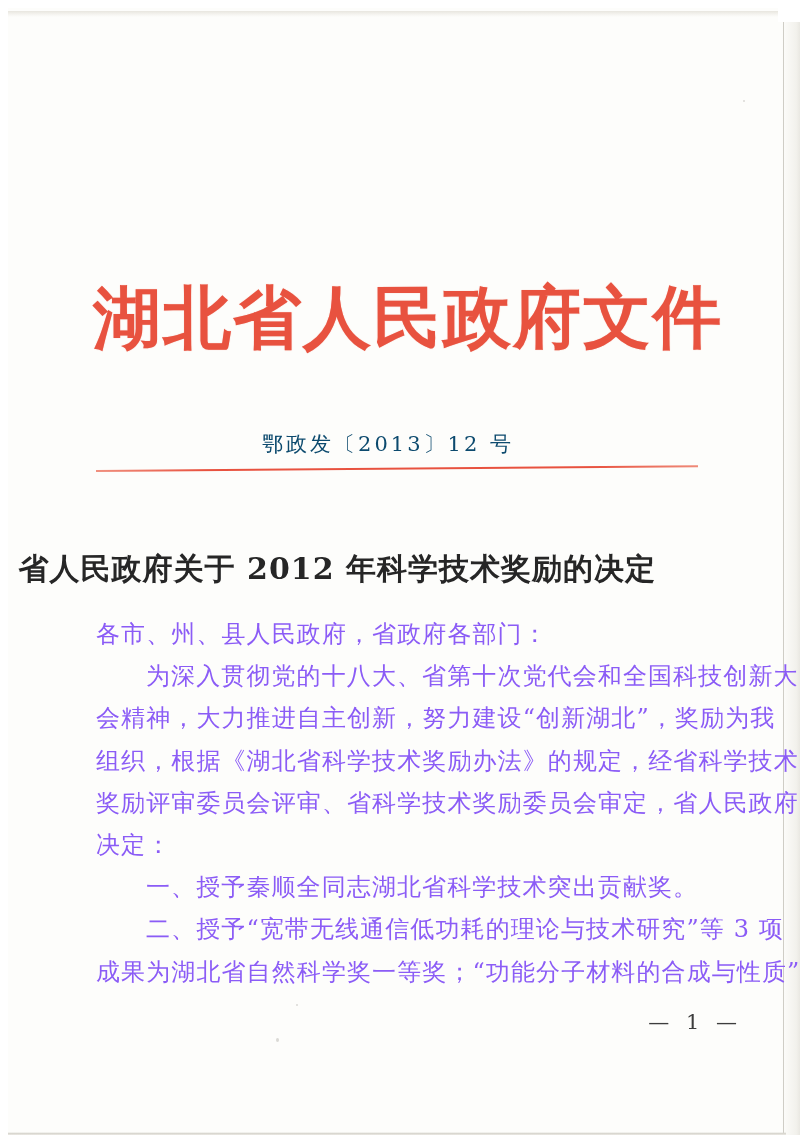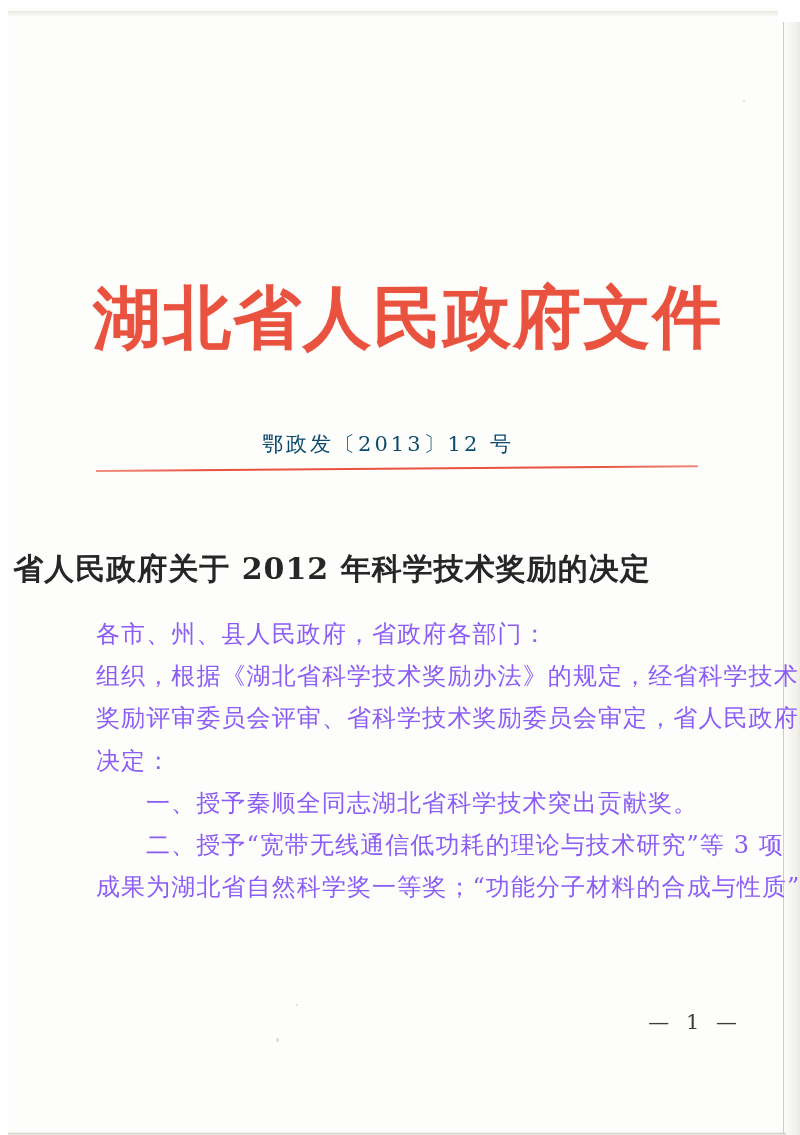--- a/index.html
+++ b/index.html
@@ -100,21 +100,21 @@
     transform: rotate(-0.45deg);
     transform-origin: left center;
   }
 
   
   .doc-title {
     position: absolute;
     top: 540px;
     left: 0;
     width: 648px;
-    text-align: center;
+    text-align: right;
     font-weight: 700;
     font-size: 30px;
     line-height: 42px;
     letter-spacing: 1px;
     color: #262626;
     white-space: nowrap;
   }
 
   
   .body-block {
@@ -167,20 +167,22 @@
   <div class="docnum">鄂政发〔2013〕12 号</div>
 
   <div class="red-rule"></div>
 
   <div class="doc-title">省人民政府关于 2012 年科学技术奖励的决定</div>
 
   <div class="body-block">
 
     <div class="body-line">各市、州、县人民政府，省政府各部门：</div>
 
+    <div class="body-line indent">为深入贯彻党的十八大、省第十次党代会和全国科技创新大</div>
+    <div class="body-line">会精神，大力推进自主创新，努力建设“创新湖北”，奖励为我</div>
     <div class="body-line">组织，根据《湖北省科学技术奖励办法》的规定，经省科学技术</div>
     <div class="body-line">奖励评审委员会评审、省科学技术奖励委员会审定，省人民政府</div>
     <div class="body-line">决定：</div>
 
     <div class="body-line indent">一、授予秦顺全同志湖北省科学技术突出贡献奖。</div>
 
     <div class="body-line indent">二、授予“宽带无线通信低功耗的理论与技术研究”等 3 项</div>
     <div class="body-line">成果为湖北省自然科学奖一等奖；“功能分子材料的合成与性质”</div>
   </div>
 

